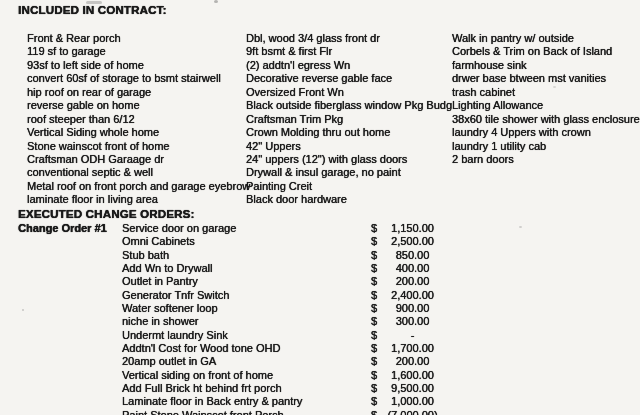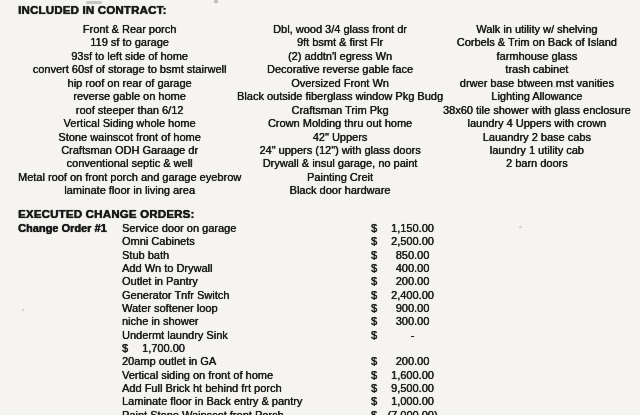--- a/index.html
+++ b/index.html
@@ -21,21 +21,21 @@
   }
   .hdr {
     font-weight:700;
     font-size:11.5px;
     letter-spacing:0.2px;
     text-shadow:0 0 0.9px rgba(10,10,10,0.95), 0.4px 0 0 rgba(10,10,10,0.7);
   }
   .included-hdr { position:absolute; left:18px; top:4px;text-align:right; }
   .col {
     position:absolute; top:23px;
-    margin:0; padding:0; list-style:none;text-align:center;
+    margin:9px; padding:0; list-style:none;
   }
   .col li { height:13.45px; }
   .col-1 { left:18px; }
   .col-2 { left:237px; }
   .col-3 { left:443px; }
 
   .exec-hdr { position:absolute; left:18px; top:208px; }
   .co-list { position:absolute; left:18px; top:222px; width:430px; }
   .co-row { display:flex; height:13.35px; line-height:13.35px; }
   .co-label { width:104px; font-weight:700;
@@ -90,29 +90,28 @@
       <li>Black outside fiberglass window Pkg Budg</li>
       <li>Craftsman Trim Pkg</li>
       <li>Crown Molding thru out home</li>
       <li>42" Uppers</li>
       <li>24" uppers (12") with glass doors</li>
       <li>Drywall &amp; insul garage, no paint</li>
       <li>Painting Creit</li>
       <li>Black door hardware</li>
     </ul>
   <ul class="scan-text col col-3">
-      <li>Walk in utility w/ shelving</li>
+      <li>Walk in pantry w/ outside</li>
       <li>Corbels &amp; Trim on Back of Island</li>
-      <li>farmhouse glass</li>
+      <li>farmhouse sink</li>
+      <li>drwer base btween mst vanities</li>
       <li>trash cabinet</li>
-      <li>drwer base btween mst vanities</li>
       <li>Lighting Allowance</li>
       <li>38x60 tile shower with glass enclosure</li>
       <li>laundry 4 Uppers with crown</li>
-      <li>Lauandry 2 base cabs</li>
       <li>laundry 1 utility cab</li>
       <li>2 barn doors</li>
     </ul>
 
   <div class="scan-text hdr exec-hdr">EXECUTED CHANGE ORDERS:</div>
 
   <div class="scan-text co-list">
       <div class="co-row">
         <div class="co-label">Change Order #1</div>
         <div class="co-desc">Service door on garage</div>
@@ -162,20 +161,21 @@
         <div class="co-amt">300.00</div>
       </div>
       <div class="co-row">
         <div class="co-label"></div>
         <div class="co-desc">Undermt laundry Sink</div>
         <div class="co-cur">$</div>
         <div class="co-amt">-</div>
       </div>
       <div class="co-row">
         <div class="co-label"></div>
+        <div class="co-desc">Addtn'l Cost for Wood tone OHD</div>
         <div class="co-cur">$</div>
         <div class="co-amt">1,700.00</div>
       </div>
       <div class="co-row">
         <div class="co-label"></div>
         <div class="co-desc">20amp outlet in GA</div>
         <div class="co-cur">$</div>
         <div class="co-amt">200.00</div>
       </div>
       <div class="co-row">

